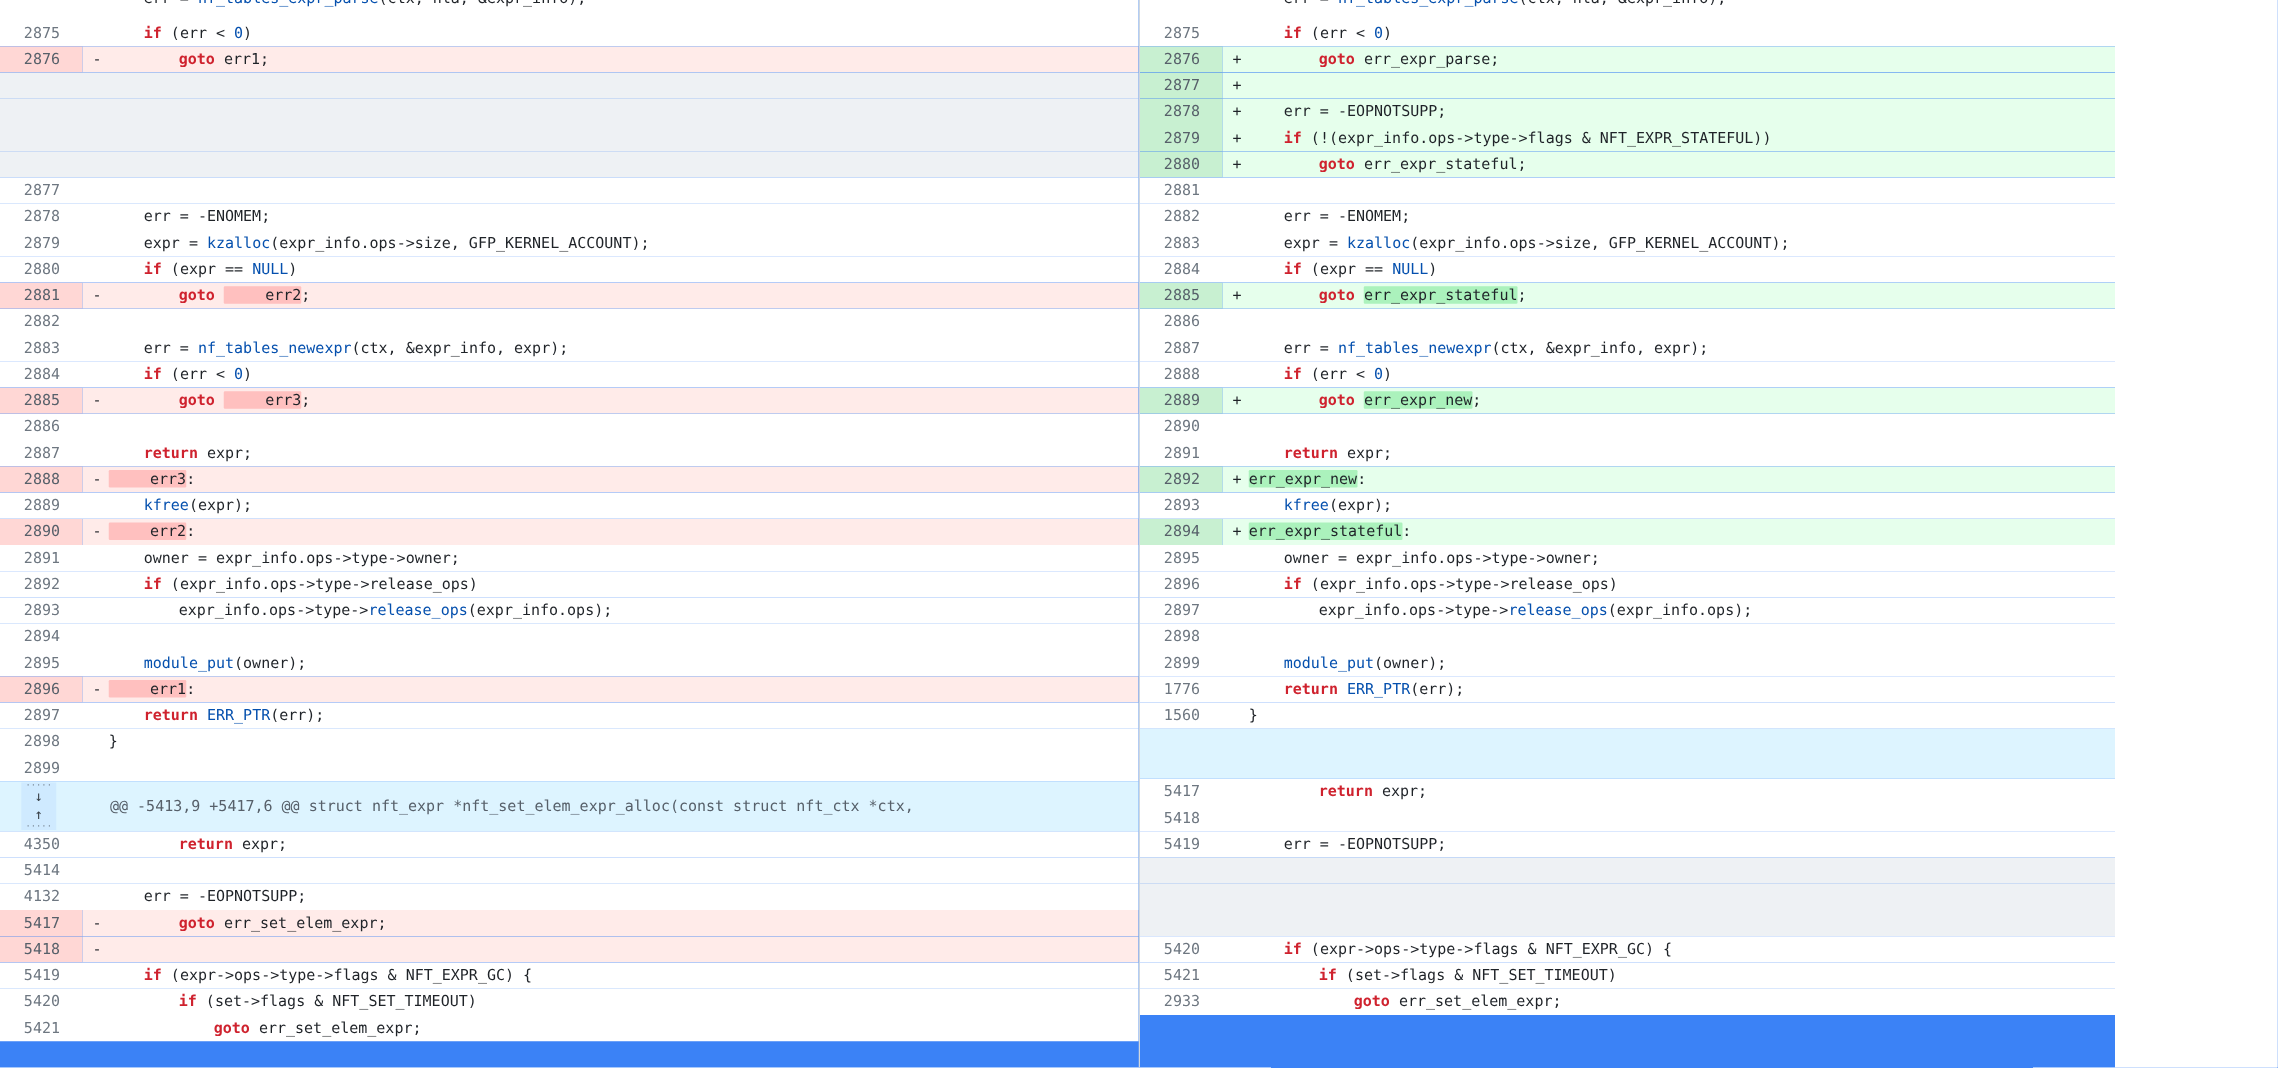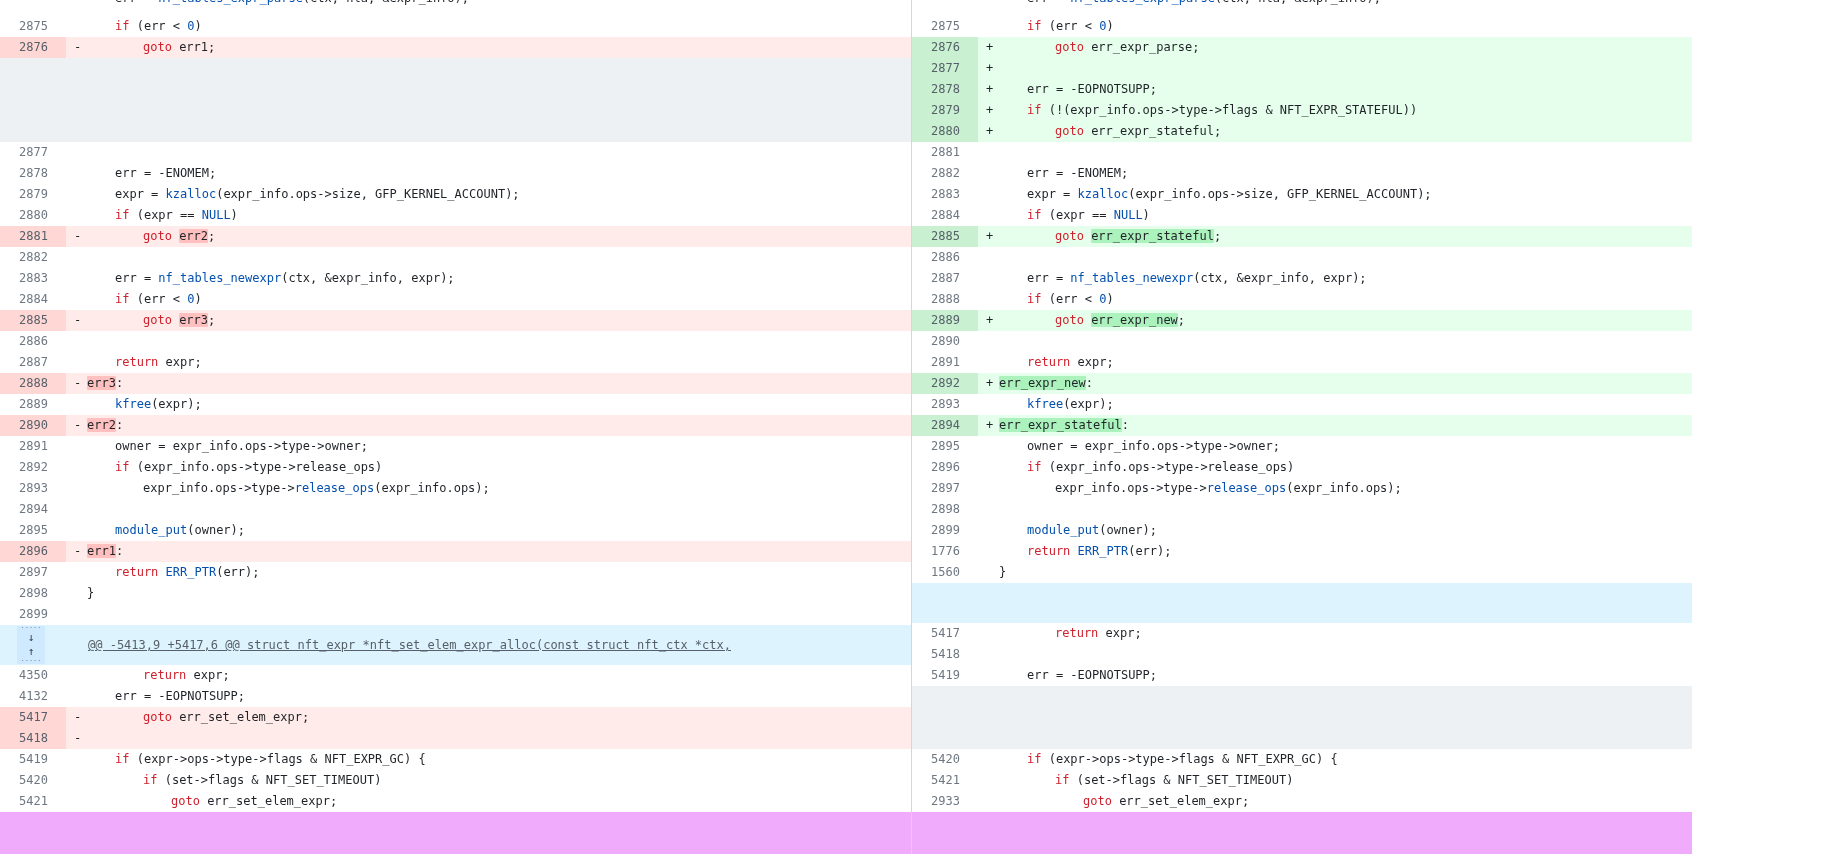--- a/index.html
+++ b/index.html
@@ -1,49 +1,49 @@
 <!DOCTYPE html>
 <html><head>
 <meta charset="utf-8">
 <style>
   html,body{margin:0;padding:0;background:#ffffff;}
   body{font-family:"DejaVu Sans Mono","Liberation Mono",monospace;font-size:12px;color:#1f2328;
        -webkit-font-smoothing:antialiased;}
-  .diff{display:flex;width:1692px;height:854px;overflow:hidden;background:#f0abfc;}
+  .diff{display:flex;width:1692px;height:854px;overflow:hidden;background:#3b82f6;}
   .pane{width:911px;flex:none;overflow:hidden;}
   .pane.right{width:910px;border-left:1px solid #d0d7de;}
   .row{display:flex;height:21px;overflow:hidden;}
   .row.clip{height:16px;}
   .clip .linebox{margin-top:-12px;}
   .linebox{height:21px;line-height:21px;white-space:pre;}
   .num{flex:none;width:66px;box-sizing:border-box;text-align:right;padding-right:18px;
        color:#6e7781;cursor:pointer;user-select:none;}
   .code{flex:1;box-sizing:border-box;padding-left:8px;overflow:hidden;}
   .marker{display:inline-block;width:13px;color:#1f2328;}
   .ind{display:inline-block;}
   .row.ctx{background:#ffffff;}
   .row.del .code{background:#ffebe9;}
   .row.del .num{background:#ffd7d5;color:#57606a;}
   .row.add .code{background:#e6ffec;}
   .row.add .num{background:#c8f0d1;color:#57606a;}
   .row.spacer{background:#eef1f4;}
-  .del .hl{background:#ffc0bf;border-radius:1px;}
+  .del .hl{background:#ffc0bf;border-radius:1px;padding-left:33px;}
   .add .hl{background:#abf2bc;border-radius:1px;}
-  .k{color:#cf222e;}
+  .k{color:#cf222e;font-weight:bold;}
   .f{color:#0550ae;}
   .c{color:#0550ae;}
   .p{color:#1f2328;}
   .row.hunk{height:40px;background:#ddf4ff;position:relative;}
   .gutter{flex:none;width:66px;position:relative;}
   .exwidget{position:absolute;left:17px;top:1px;width:28px;height:38px;background:#cfeaff;
             display:flex;flex-direction:column;align-items:center;justify-content:center;}
   .exbtn{display:flex;flex-direction:column;align-items:center;cursor:pointer;}
   .dots{font-size:7px;line-height:5px;color:#768390;letter-spacing:0px;}
   .arr{font-size:11px;line-height:14px;color:#384048;}
-  .hunktext{flex:1;line-height:40px;white-space:pre;color:#57606a;padding-left:22px;overflow:hidden;text-decoration:underline;}
+  .hunktext{flex:1;line-height:40px;white-space:pre;color:#57606a;padding-left:22px;overflow:hidden;}
 </style>
 </head>
 <body>
 
 <div class="diff">
   <div class="pane left" id="pane-left">
       <div class="row clip ctx">
         <div class="num">
           <div class="linebox"></div>
         </div>
@@ -273,20 +273,28 @@
       <div class="row ctx">
         <div class="num">
           <div class="linebox">4350</div>
         </div>
         <div class="code">
           <div class="linebox"><span class="marker"> </span><span class="ind" style="width: 56px;"></span><span class="k">return</span><span class="p"> expr;</span></div>
         </div>
       </div>
       <div class="row ctx">
         <div class="num">
+          <div class="linebox">5414</div>
+        </div>
+        <div class="code">
+          <div class="linebox"><span class="marker"> </span></div>
+        </div>
+      </div>
+      <div class="row ctx">
+        <div class="num">
           <div class="linebox">4132</div>
         </div>
         <div class="code">
           <div class="linebox"><span class="marker"> </span><span class="ind" style="width: 28px;"></span><span class="p">err = -EOPNOTSUPP;</span></div>
         </div>
       </div>
       <div class="row del">
         <div class="num">
           <div class="linebox">5417</div>
         </div>

